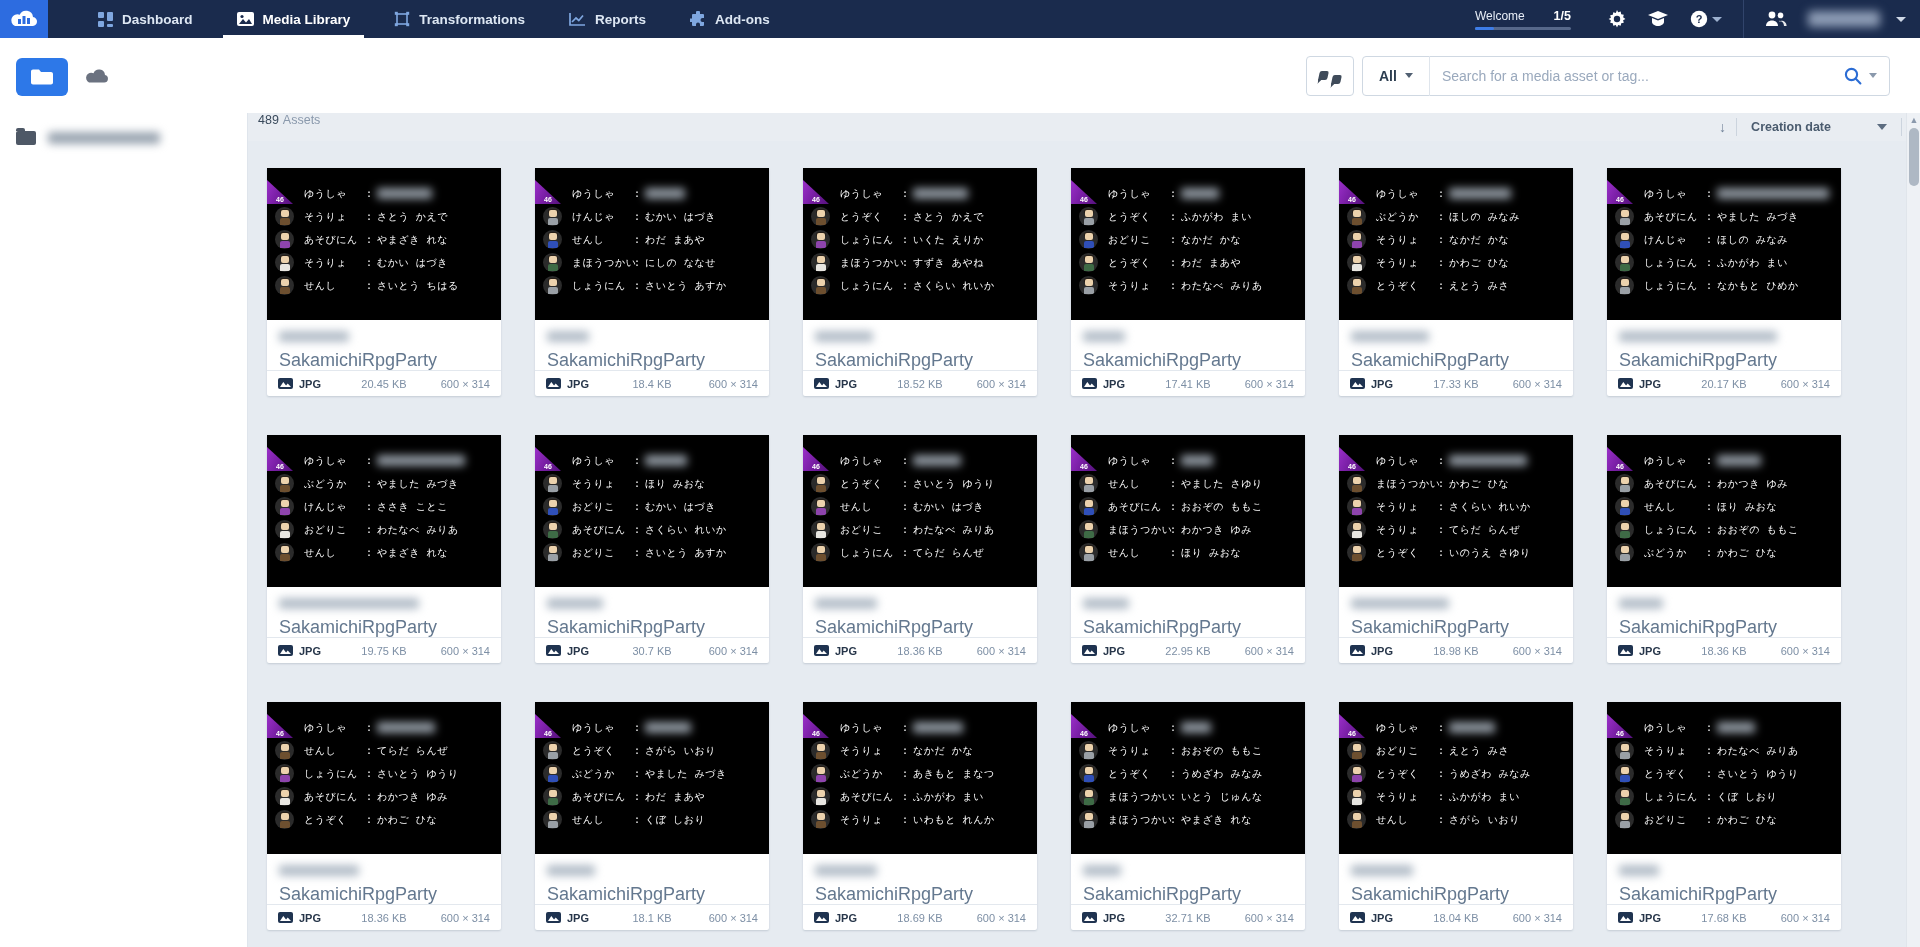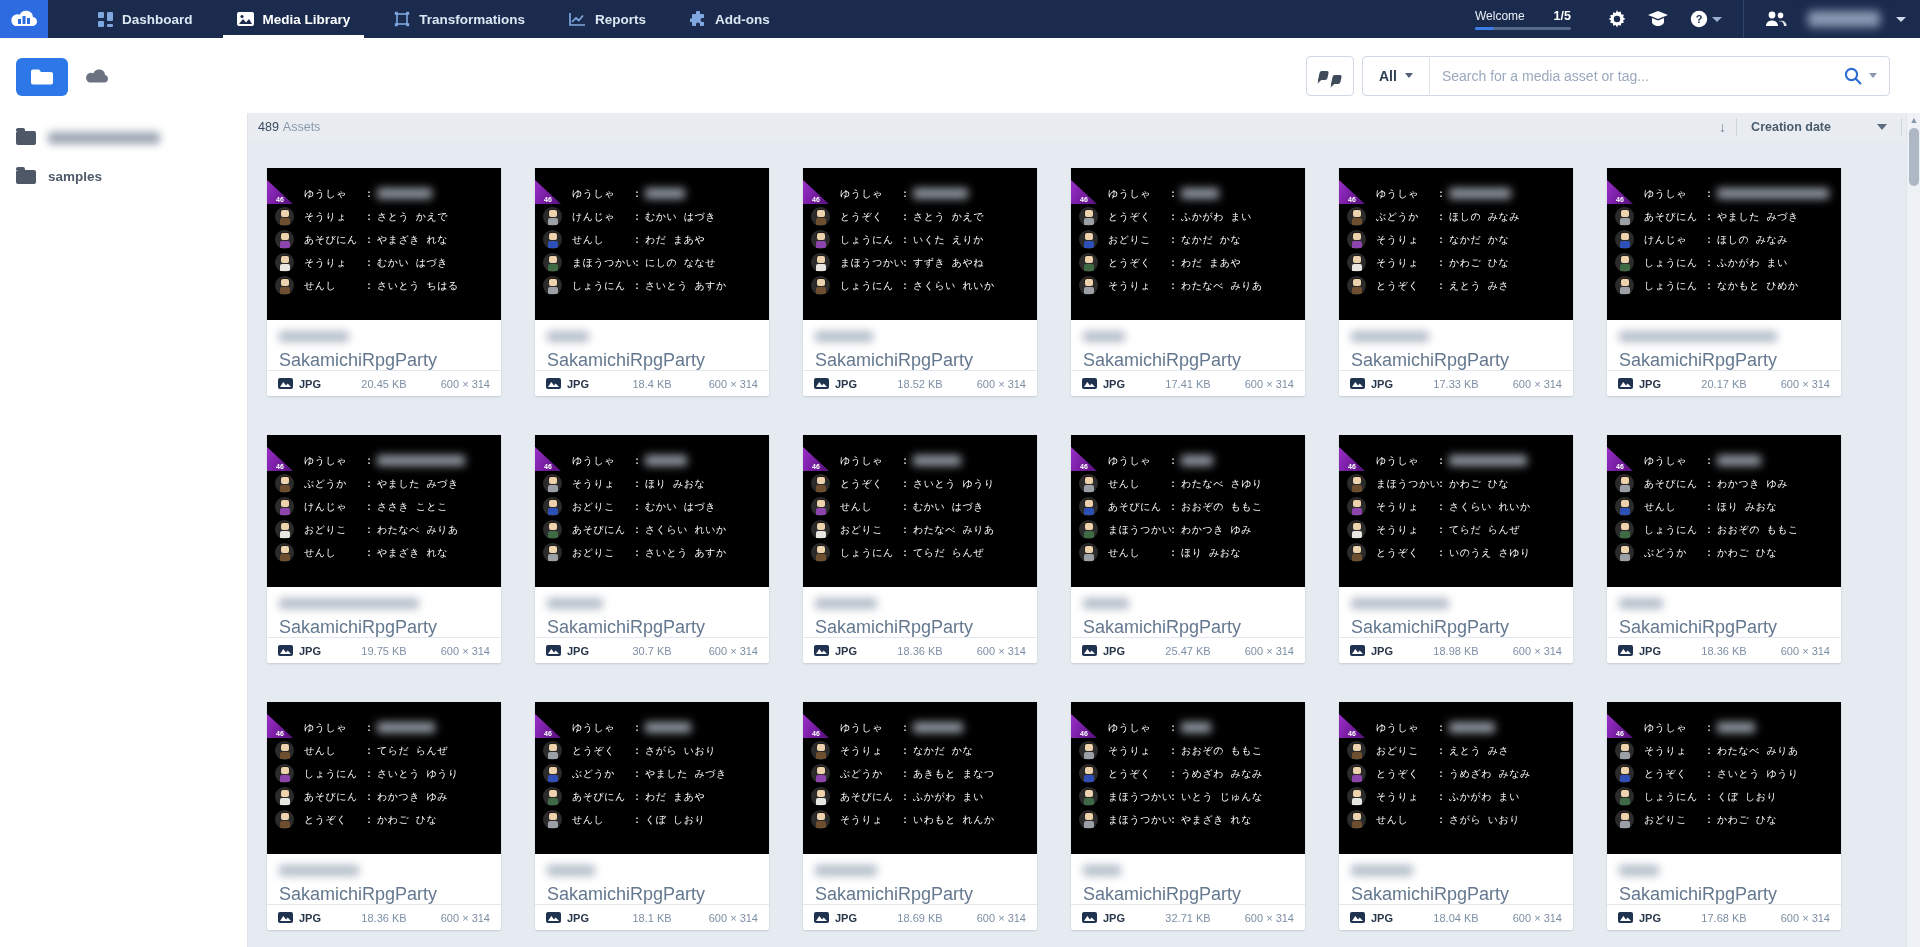--- a/index.html
+++ b/index.html
@@ -66,21 +66,21 @@
   .upload-split { display:flex; height:40px; border-radius:4px; overflow:hidden;
     margin-right:24px; }
   .upload-seg { background:#f6941c; display:flex; align-items:center; justify-content:center;
     cursor:pointer; }
   .upload-seg.left { width:64px; border-right:1px solid #de7f0d; }
   .upload-seg.right { width:118px; gap:8px; }
   .upload-label { color:#ffffff; font-size:14.5px; font-weight:bold; }
 
   
   .assets-bar { position:absolute; top:113px; left:248px; width:1658px; height:28px;
-    background:#e9edf2; display:flex; align-items:center; }
+    background:#e9edf2; display:flex; align-items:flex-start; }
   .assets-count { margin-left:10px; font-size:12.5px; color:#3a4a5c; }
   .assets-count-label { color:#8a99ac; margin-left:4px; font-size:12.5px; }
   .assets-sort { margin-left:auto; display:flex; align-items:center; height:28px; }
   .sort-dir { color:#73849a; font-size:14px; cursor:pointer; padding:0 10px; }
   .vline { width:1px; height:18px; background:#ccd4de; }
   .sort-label { color:#4a5b6e; font-size:12.5px; font-weight:bold; padding:0 14px 0 14px;
     cursor:pointer; display:flex; align-items:center; gap:46px; }
   .sort-caret { width:0; height:0; border-left:5px solid transparent;
     border-right:5px solid transparent; border-top:6px solid #5c6c80; }
   .assets-sort .tail { width:1px; height:18px; background:#ccd4de; margin-right:4px; }
@@ -309,24 +309,20 @@
     <span class="tail"></span>
   </div>
 </div>
 
 <div class="sidebar">
   <div id="folder-list">
       <div class="folder-item">
         <span class="folder-glyph"></span>
         <span class="folder-name-blur"></span>
       </div>
-      <div class="folder-item">
-        <span class="folder-glyph"></span>
-        <span class="folder-name">samples</span>
-      </div>
     </div>
 </div>
 
 <div class="grid-area">
   <div class="grid" id="asset-grid">
       <div class="card">
         <div class="thumb">
           <div class="trow" style="top: 14px; width: 234px;">
             <span class="role">ゆうしゃ</span>
             <span class="colon">:</span>
@@ -894,21 +890,21 @@
             <span>46</span>
           </div>
           <div class="trow" style="top: 37px; width: 234px;">
             <span class="sprite">
               <span class="hair"></span>
               <span class="head"></span>
               <span class="bodyp" style="background: rgb(154, 160, 166);"></span>
             </span>
             <span class="role">せんし</span>
             <span class="colon">:</span>
-            <span class="mname">わたなべ さゆり</span>
+            <span class="mname">やました さゆり</span>
           </div>
           <div class="trow" style="top: 60px; width: 234px;">
             <span class="sprite">
               <span class="hair"></span>
               <span class="head"></span>
               <span class="bodyp" style="background: rgb(47, 79, 184);"></span>
             </span>
             <span class="role">あそびにん</span>
             <span class="colon">:</span>
             <span class="mname">おおぞの ももこ</span>
@@ -934,21 +930,21 @@
             <span class="mname">ほり みおな</span>
           </div>
         </div>
         <div class="info">
           <div class="fname-blur" style="width: 46px;"></div>
           <div class="tag">SakamichiRpgParty</div>
         </div>
         <div class="foot">
           <span class="fmt-icon"></span>
           <span class="fmt">JPG</span>
-          <span class="fsize">25.47 KB</span>
+          <span class="fsize">22.95 KB</span>
           <span class="fdims">600 × 314</span>
         </div>
       </div>
       <div class="card">
         <div class="thumb">
           <div class="trow" style="top: 14px; width: 234px;">
             <span class="role">ゆうしゃ</span>
             <span class="colon">:</span>
             <span class="name-blur" style="width: 78px;"></span>
           </div>

